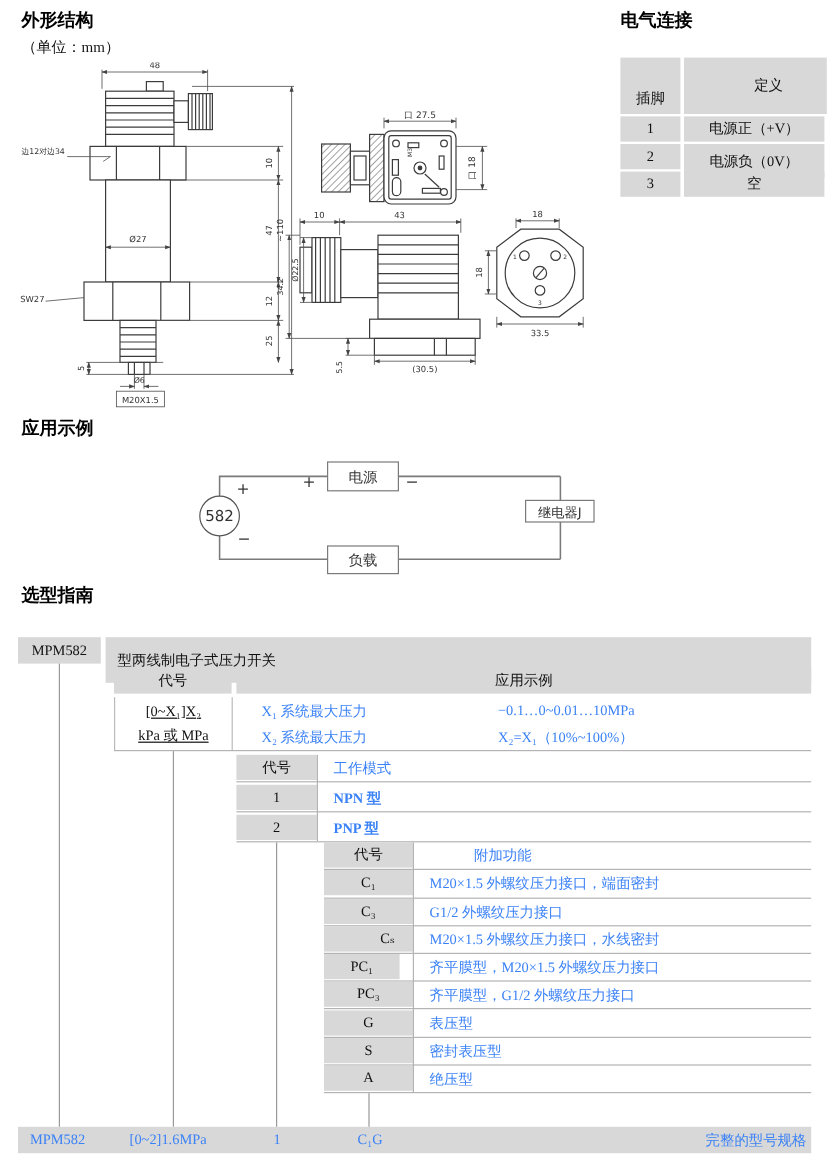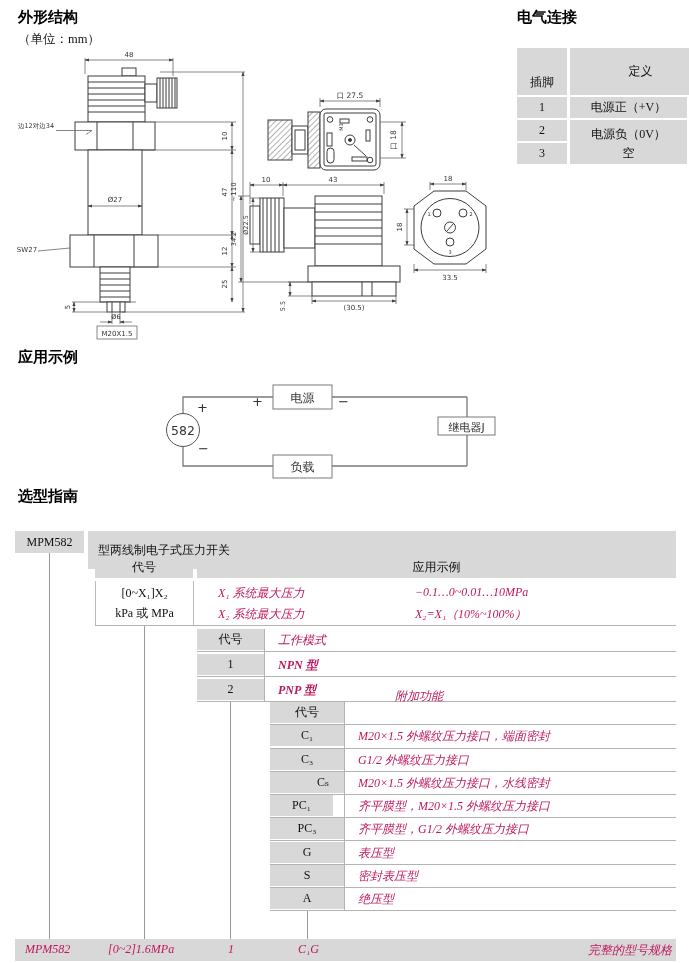--- a/index.html
+++ b/index.html
@@ -5,27 +5,27 @@
   * { margin:0; padding:0; box-sizing:border-box; }
   body { background:#fff; }
   .wrap { position:relative; width:689px; height:963px; background:#fff; overflow:hidden;
           font-family:"Liberation Serif","DejaVu Serif",serif; color:#111; }
   .abs { position:absolute; }
   .h1 { font-family:"Liberation Sans","DejaVu Sans",sans-serif; font-weight:bold; font-size:15px; color:#000; }
   .note { font-size:12.5px; }
   .cell { position:absolute; background:#d8d8d8; display:flex; align-items:center; justify-content:center;
           font-size:12px; color:#111; }
   .cell.left { justify-content:flex-start; padding-left:10px; }
-  .txt { position:absolute; font-size:12px; color:#be185d; white-space:nowrap;font-style:italic; }
+  .txt { position:absolute; font-size:12px; color:#3b82f6; white-space:nowrap; }
   .bold { font-weight:bold; }
   .hline { position:absolute; height:1px; background:#b3b3b3; }
   .vline { position:absolute; width:1px; background:#999; }
   .white-cell { position:absolute; background:#fff; border-left:1px solid #bbb; border-right:1px solid #bbb;
                 display:flex; flex-direction:column; align-items:center; justify-content:center; font-size:12px; }
-  .white-cell div { line-height:20px; }
+  .white-cell div { line-height:20px;text-decoration:underline; }
   .pinhdr { align-items:flex-end; padding-bottom:4px; }
   svg text { font-family:"DejaVu Sans",sans-serif; fill:#333; }
   .r { text-align:right; }
 </style>
 </head>
 <body>
 
 <div class="wrap">
 
   <div class="abs h1" style="left:18px; top:8px;">外形结构</div>
@@ -244,21 +244,21 @@
     <div class="hline" style="left:197px; top:651px; width:479px;"></div>
     <div class="cell" style="left:197px; top:654px; width:67px; height:21px;">1</div>
     <div class="txt bold" style="left:278px; top:657px;">NPN 型</div>
     <div class="hline" style="left:197px; top:676px; width:479px;"></div>
     <div class="cell" style="left:197px; top:679px; width:67px; height:21px;">2</div>
     <div class="txt bold" style="left:278px; top:682px;">PNP 型</div>
     <div class="hline" style="left:197px; top:701px; width:479px;"></div>
     <div class="vline" style="left:264px; top:629px; height:72px; background:#b3b3b3;"></div>
 
     <div class="cell" style="left:270px; top:702px; width:74px; height:21px;">代号</div>
-    <div class="txt" style="left:358px; top:688px;padding-left:37px;">附加功能</div>
+    <div class="txt" style="left:358px; top:705px;padding-left:37px;">附加功能</div>
     <div class="hline" style="left:270px; top:724px; width:406px;"></div>
 
     <div class="cell" style="left:270px; top:725px; width:74px; height:21px;">C₁</div>
     <div class="txt" style="left:358px; top:728px;">M20×1.5 外螺纹压力接口，端面密封</div>
     <div class="hline" style="left:270px; top:748px; width:406px;"></div>
 
     <div class="cell" style="left:270px; top:749px; width:74px; height:21px;">C₃</div>
     <div class="txt" style="left:358px; top:752px;">G1/2 外螺纹压力接口</div>
     <div class="hline" style="left:270px; top:771px; width:406px;"></div>
 

